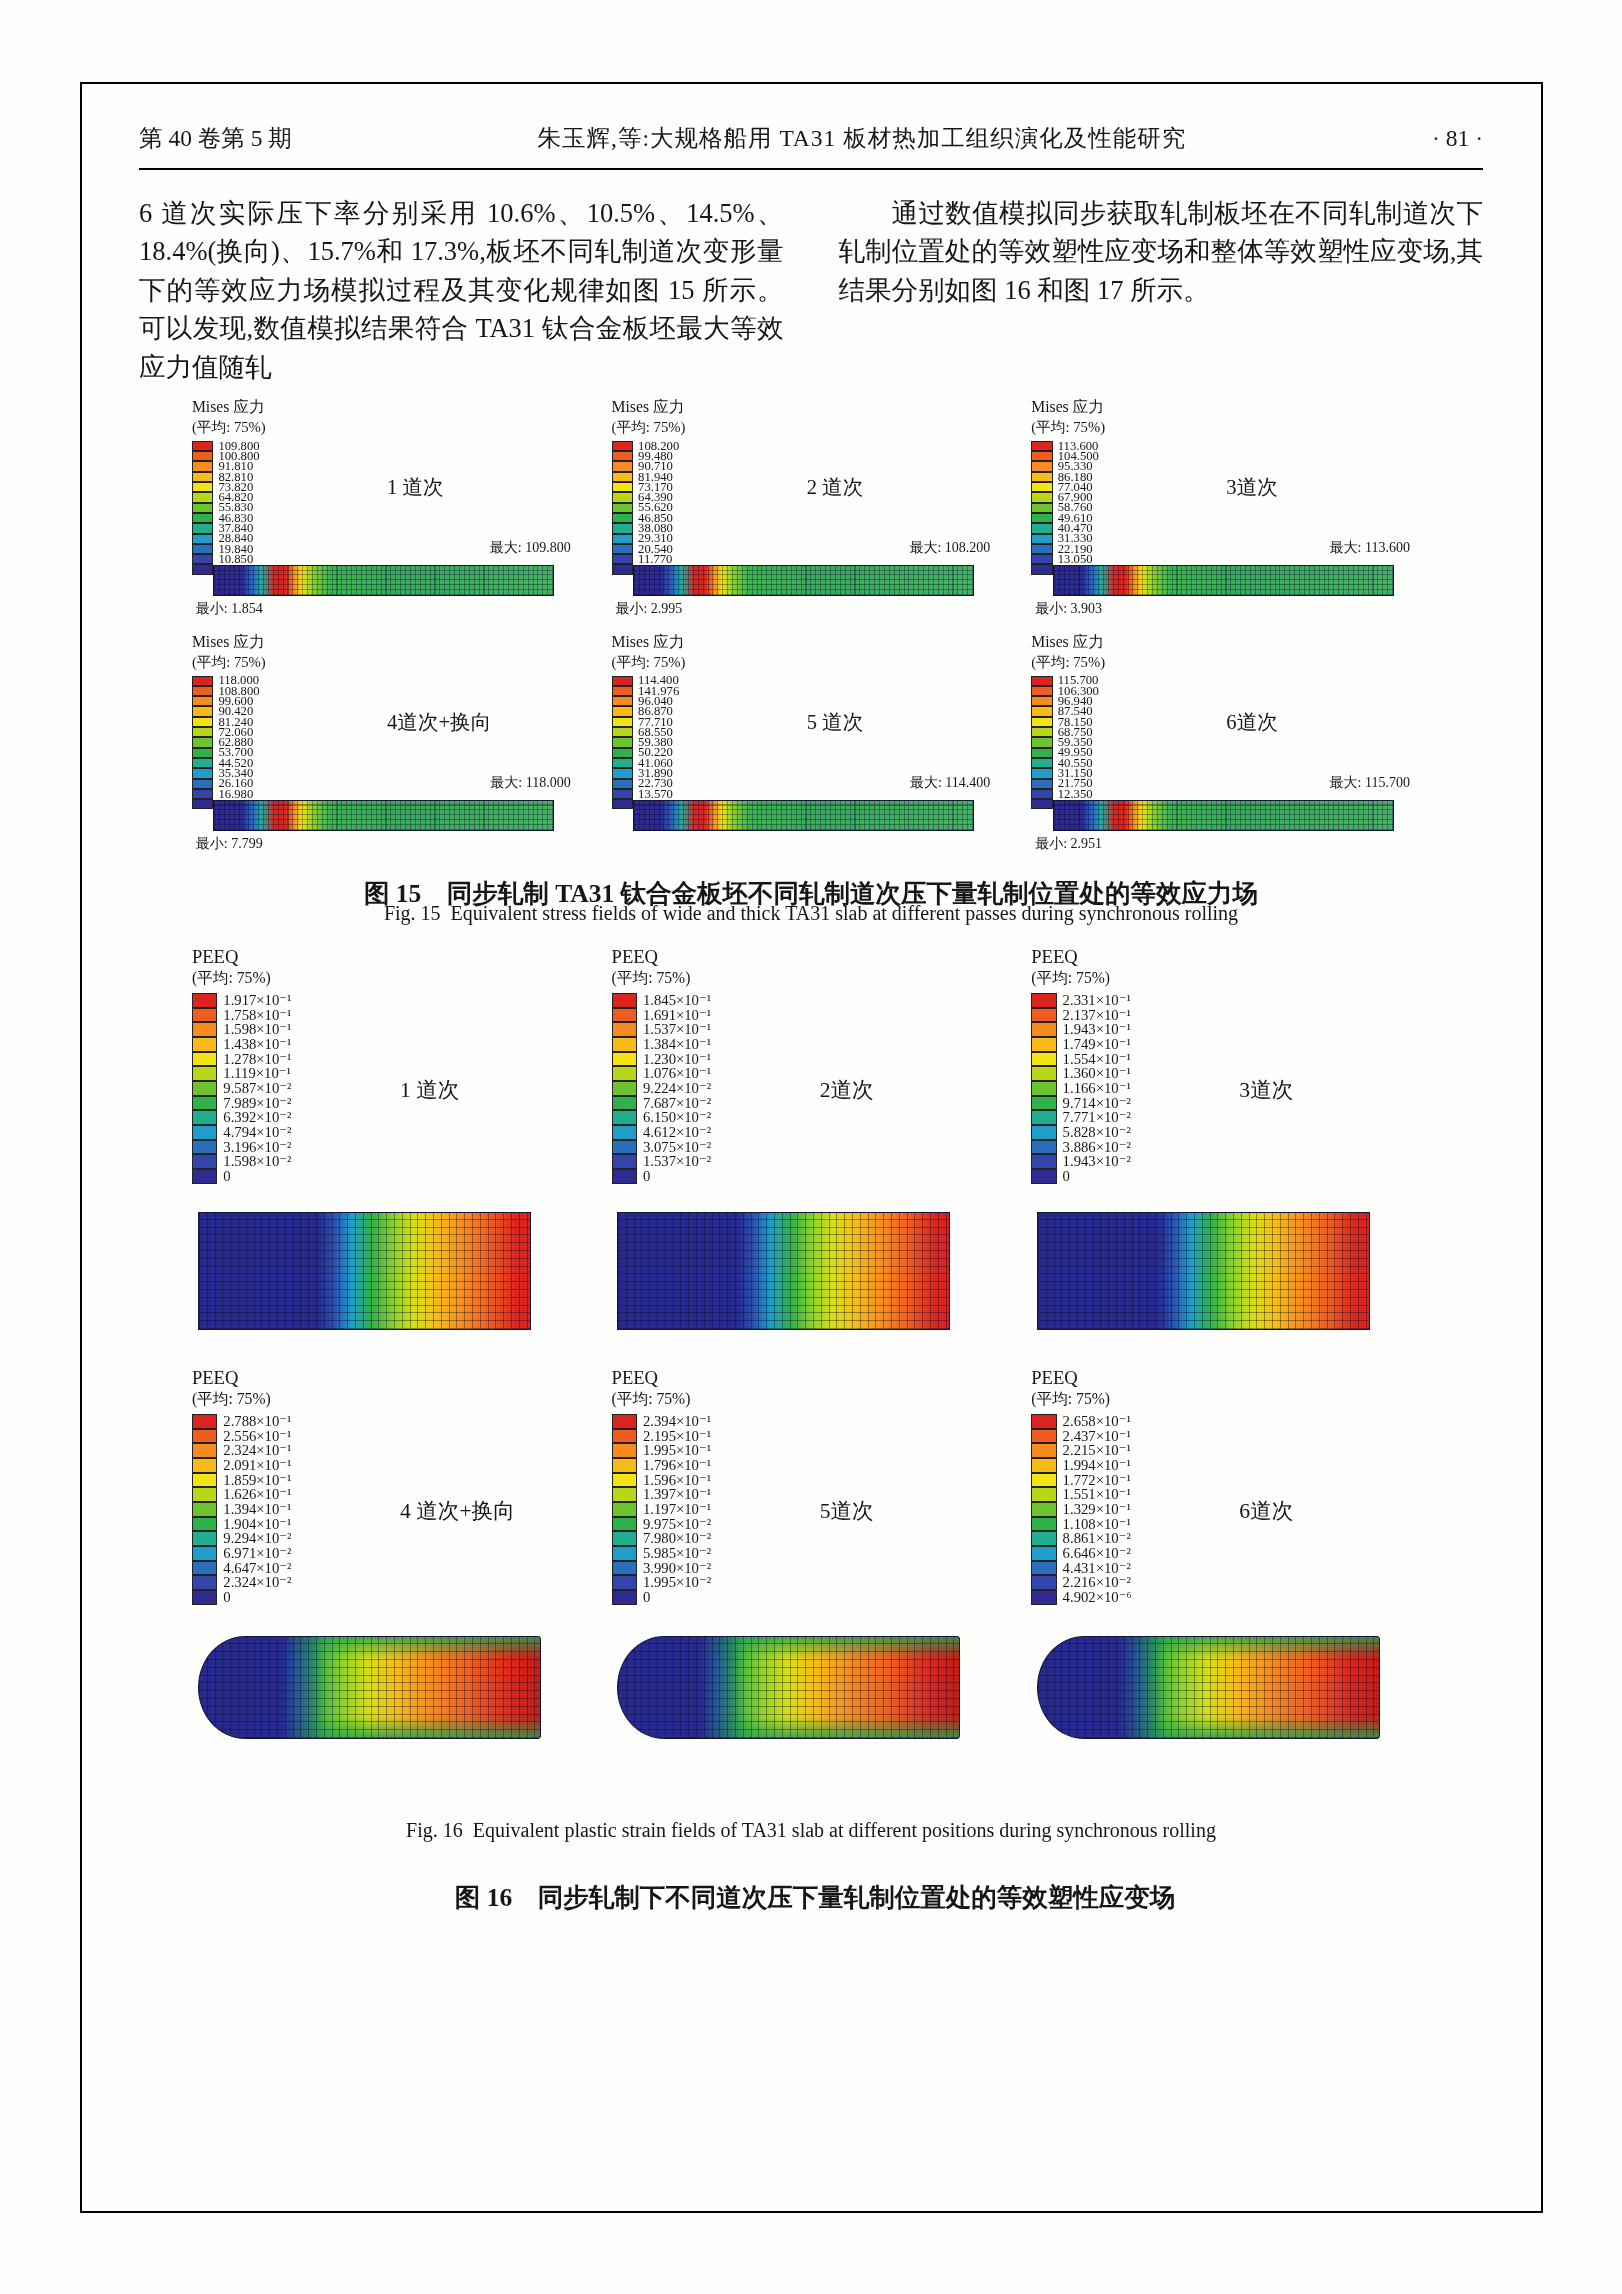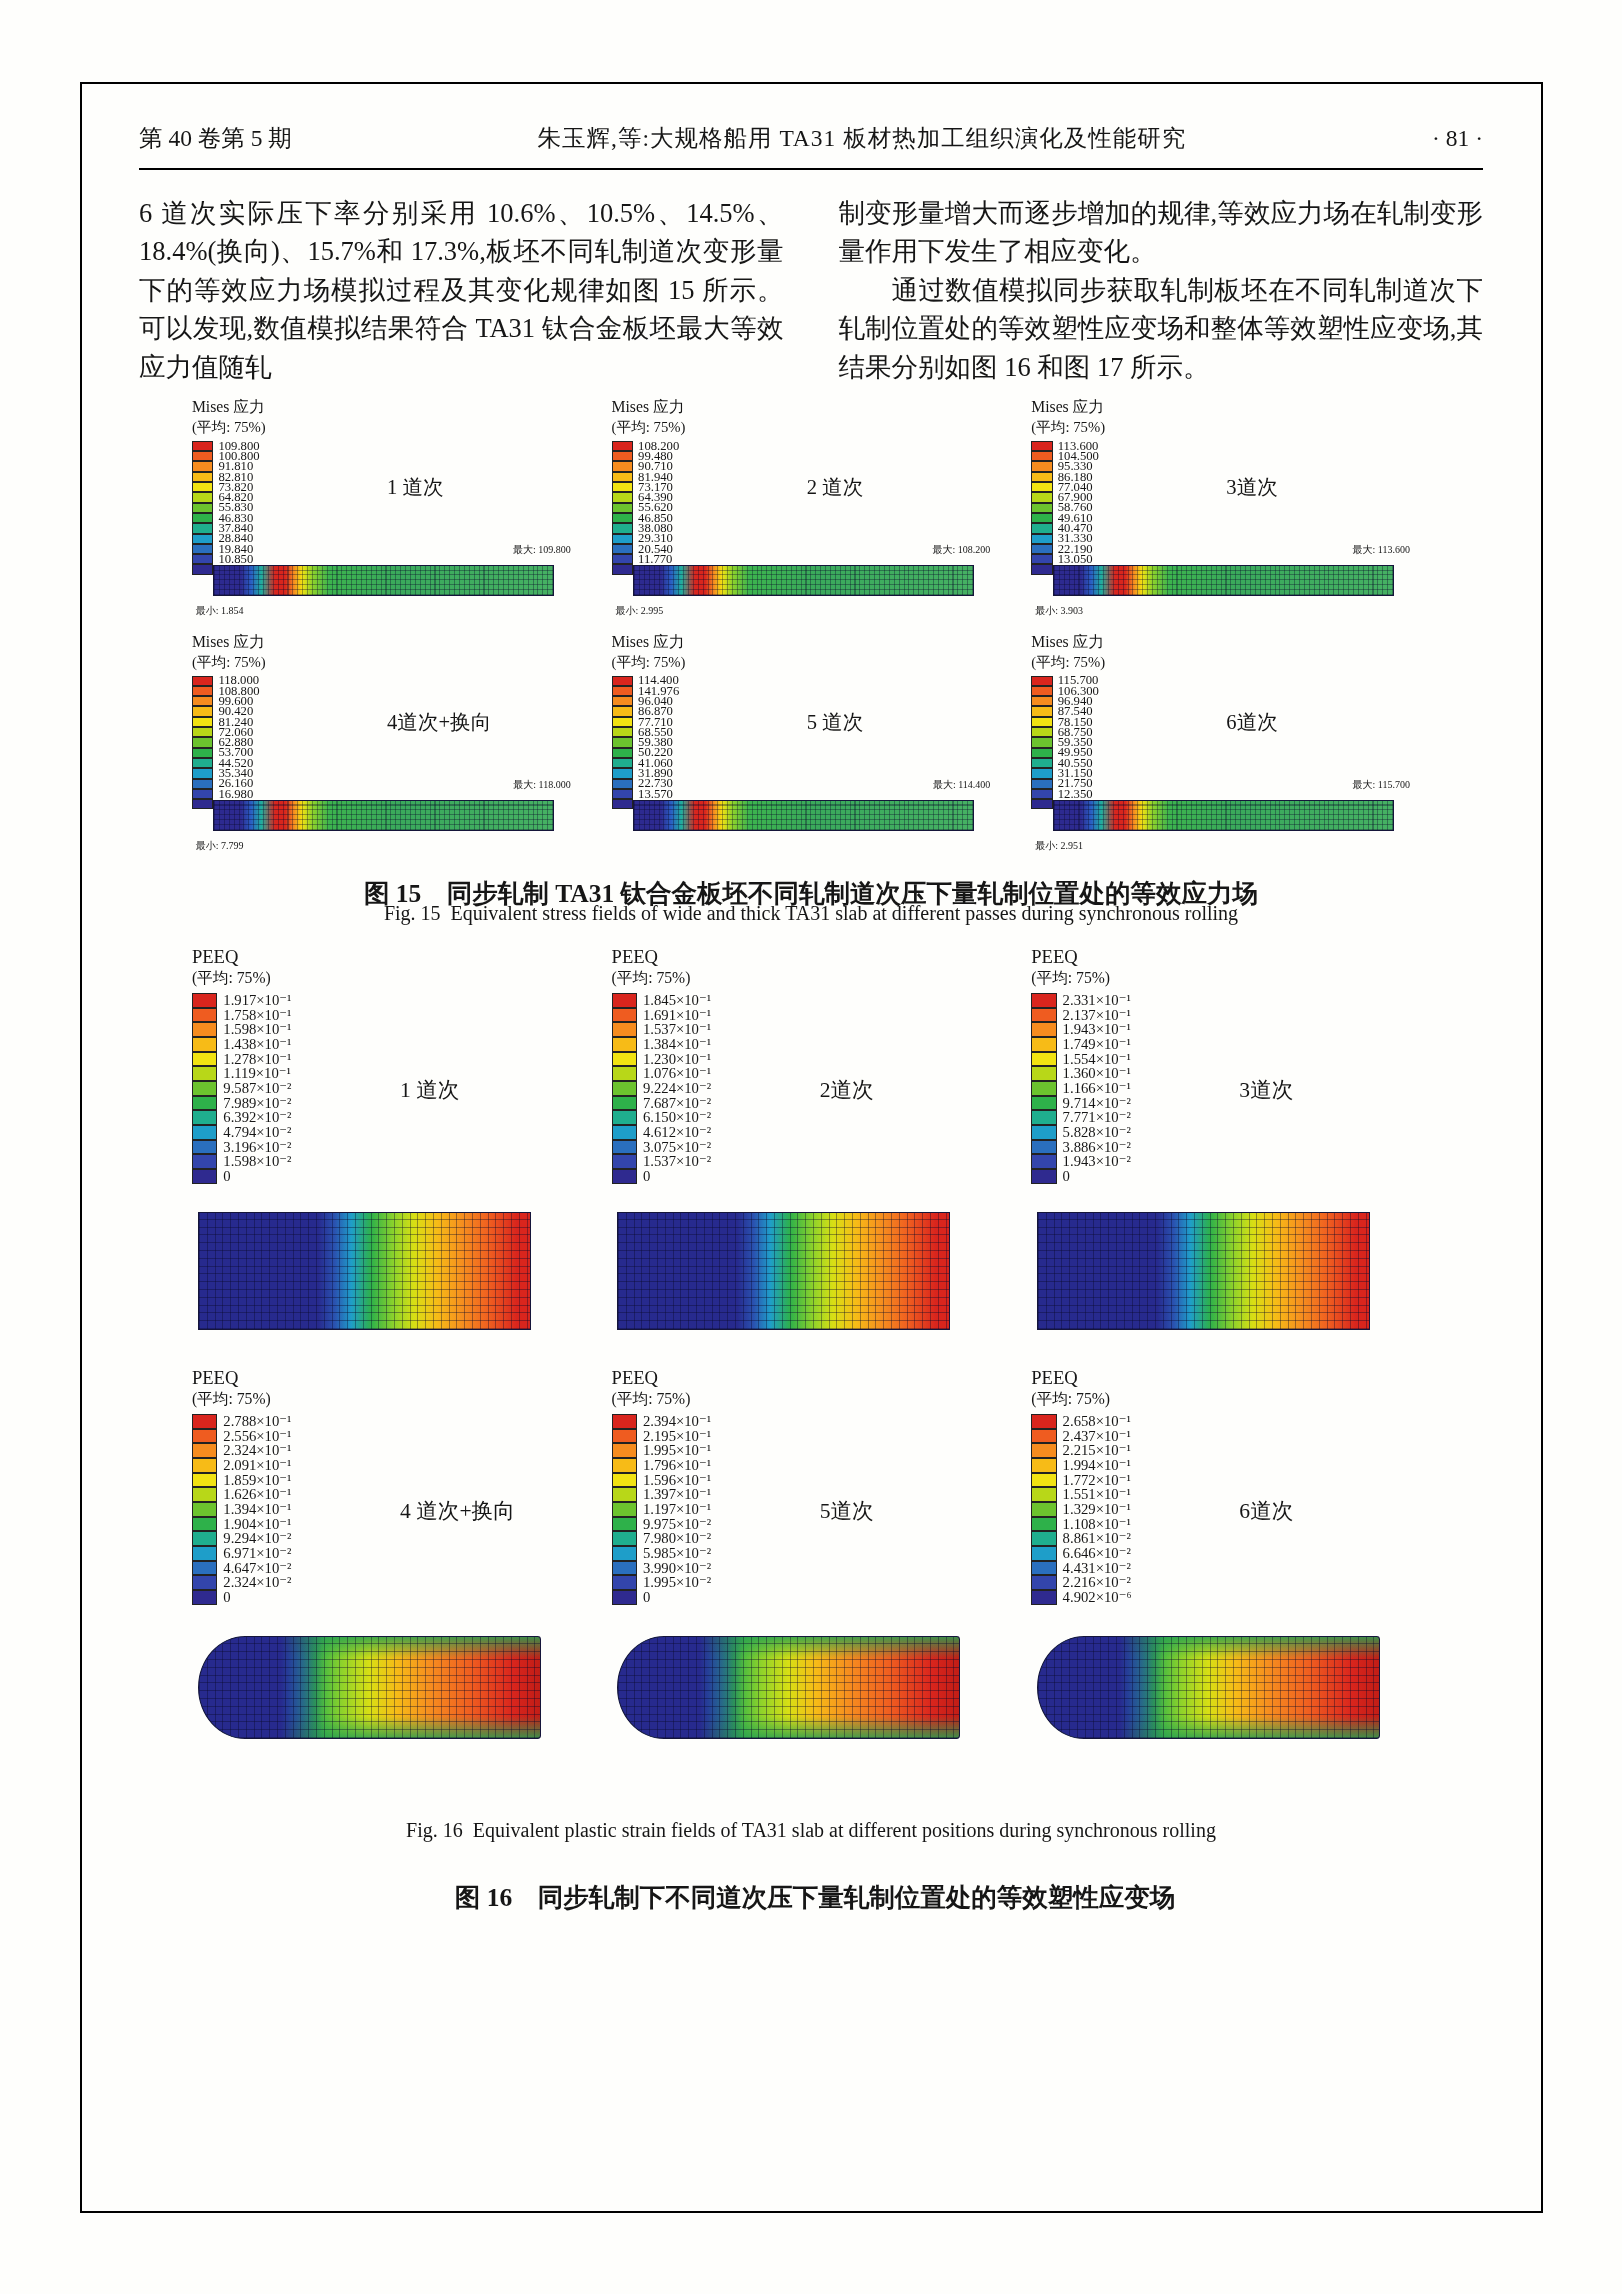--- a/index.html
+++ b/index.html
@@ -109,21 +109,21 @@
       linear-gradient(90deg, #272a8e 0%, #272a8e 24%, rgba(39,42,142,0) 37%),
       linear-gradient(180deg, rgba(40,160,80,.85) 0%, rgba(40,160,80,0) 22%, rgba(40,160,80,0) 78%, rgba(40,160,80,.85) 100%),
       linear-gradient(90deg,
         #1f9ec9 26%, #2eb14a 34%,
         #8fd32a 42%, #d8df14 50%,
         #f7bb17 58%, #f68c1f 68%,
         #ef5c20 80%, #d9251d 92%, #c21d16 100%);
     border-radius:54px 3.9px 3.9px 54px / 59px 3.9px 3.9px 59px;
   }
   
-  .ann{position:absolute;font-size:10px;white-space:nowrap;}
+  .ann{position:absolute;font-size:14px;white-space:nowrap;}
   .ann-max{right:35px;bottom:61px;}
   .ann-min{left:9.8px;bottom:0;}
   
   .caption-cn,.caption-en{
     position:absolute;left:0;right:0;text-align:center;
   }
   .caption-cn{font-weight:bold;font-size:25.5px;}
   .caption-en{font-size:20px;}
   .fig15-cap-cn{top:876px;}
   .fig15-cap-en{top:902px;}
@@ -140,21 +140,20 @@
     <span class="h-issue">第 40 卷第 5 期</span>
     <span class="h-title">朱玉辉,等:大规格船用 TA31 板材热加工组织演化及性能研究</span>
     <span class="h-page">· 81 ·</span>
   </div>
 
   <div class="bodytext">
     <div class="col">
       <p class="para">6 道次实际压下率分别采用 10.6%、10.5%、14.5%、18.4%(换向)、15.7%和 17.3%,板坯不同轧制道次变形量下的等效应力场模拟过程及其变化规律如图 15 所示。可以发现,数值模拟结果符合 TA31 钛合金板坯最大等效应力值随轧</p>
     </div>
     <div class="col">
-      <p class="para">制变形量增大而逐步增加的规律,等效应力场在轧制变形量作用下发生了相应变化。</p>
       <p class="para indent">通过数值模拟同步获取轧制板坯在不同轧制道次下轧制位置处的等效塑性应变场和整体等效塑性应变场,其结果分别如图 16 和图 17 所示。</p>
     </div>
   </div>
 
   <div class="fig-grid fig15-grid" id="fig15-grid">
       <div class="panel">
         <div class="legend">
           <div class="legend-title">Mises 应力</div>
           <div class="legend-sub">(平均: 75%)</div>
           <div class="legend-rows">

